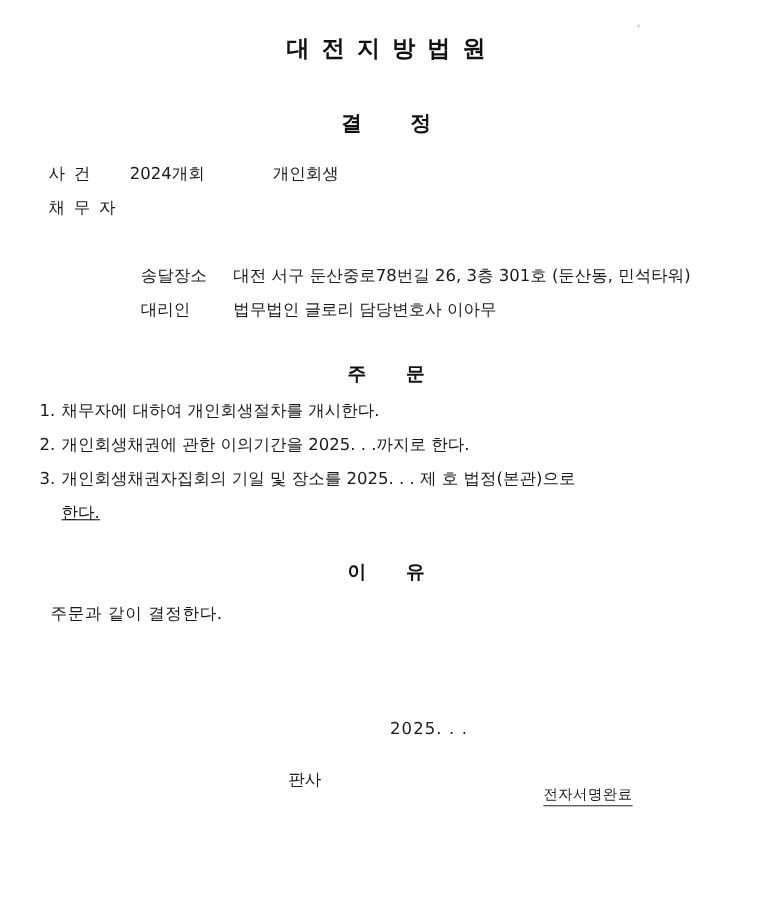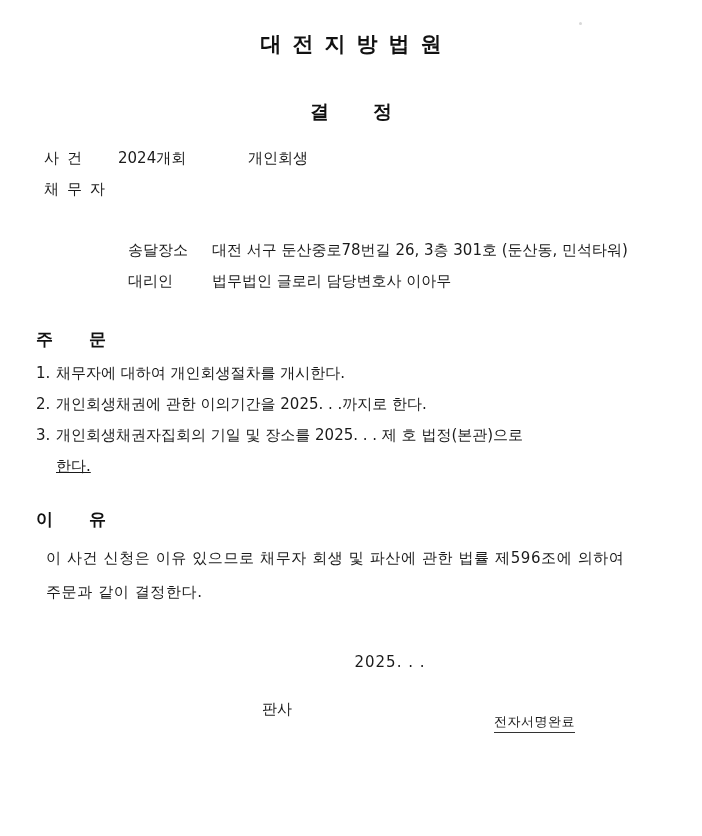--- a/index.html
+++ b/index.html
@@ -105,20 +105,21 @@
   .addr-label {
     display: inline-block;
     width: 84px;
   }
 
   
   .section-head {
     position: absolute;
     left: 0;
     width: 702px;
+    text-align: center;
     font-size: 17px;
     font-weight: bold;
     letter-spacing: 36px;
     text-indent: 36px;
     color: #111;
   }
   .section-head.order { top: 328px; }
   .section-head.reason { top: 508px; }
 
   
@@ -255,21 +256,20 @@
     <div class="order-item">
       <span class="order-no">3.</span>
       <span class="order-text">개인회생채권자집회의 기일 및 장소를 2025.  .   .        제    호 법정(본관)으로</span>
     </div>
     <div class="order-cont">한다.</div>
   </div>
 
   <div class="section-head reason">이유</div>
 
   <div class="reason-body">
-    <span>이 사건 신청은 이유 있으므로 채무자 회생 및 파산에 관한 법률 제596조에 의하여</span>
     <span class="reason-line2">주문과 같이 결정한다.</span>
   </div>
 
   <div class="date-line">2025.  .   .</div>
 
   <div class="sign-row">
     <span class="sign-title">판사</span>
     <span class="sign-stamp">전자서명완료</span>
   </div>
 

